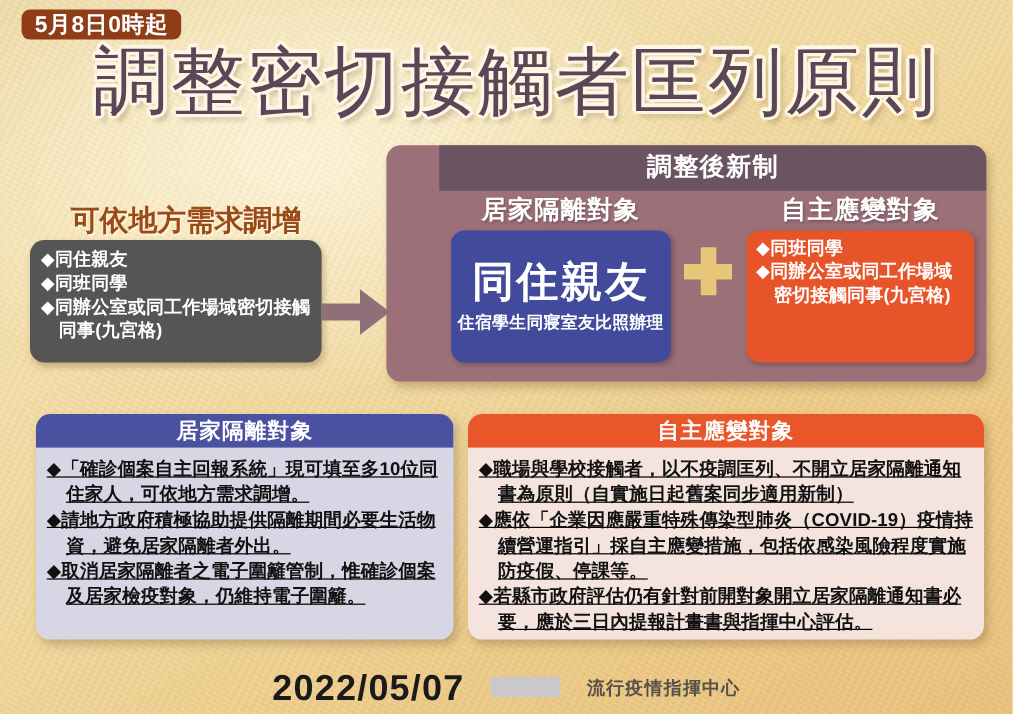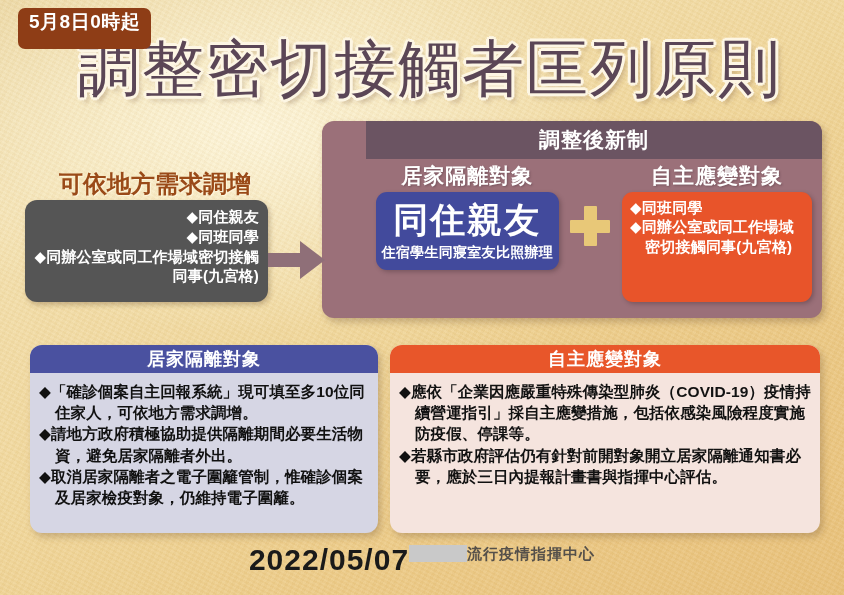--- a/index.html
+++ b/index.html
@@ -35,21 +35,21 @@
 
   
   .date-badge {
     position: absolute;
     left: 18px; top: 8px;
     background: #8e3d16;
     color: #ffffff;
     font-size: 19px;
     font-weight: bold;
     letter-spacing: 0.5px;
-    padding: 3px 11px 16px 11px;
+    padding: 3px 11px 0 11px;
     border-radius: 7px;
     line-height: 1.15;
     z-index: 4;
   }
 
   .main-title {
     position: absolute;
     left: 16px; right: 0; top: 36px;
     text-align: center;
     font-size: 62px;
@@ -87,21 +87,20 @@
     box-shadow: 2px 3px 5px rgba(110,80,50,0.32);
   }
   .old-box .bullet-line {
     color: #ffffff;
     font-size: 15px;
     font-weight: bold;
     line-height: 1.32;
     letter-spacing: 0.2px;
     text-indent: -15px;
     padding-left: 15px;
-    text-align: right;
   }
 
   
   .arrow {
     position: absolute;
     left: 268px; top: 240px;
     width: 58px; height: 40px;
     z-index: 2;
   }
 
@@ -145,21 +144,21 @@
     font-weight: bold;
     letter-spacing: 1px;
     line-height: 1.25;
     margin-bottom: 3px;
     text-shadow: 1px 1px 2px rgba(70,45,55,0.4);
   }
 
   .blue-card {
     background: #424a9c;
     border-radius: 11px;
-    height: 78px;
+    height: 110px;
     display: flex;
     flex-direction: column;
     align-items: center;
     justify-content: center;
     box-shadow: 2px 2px 4px rgba(60,40,50,0.35);
   }
   .blue-card .big {
     color: #ffffff;
     font-size: 35px;
     font-weight: bold;
@@ -214,20 +213,21 @@
     height: 28px;
     line-height: 28px;
     text-align: center;
     color: #ffffff;
     font-size: 18px;
     font-weight: bold;
     letter-spacing: 1px;
   }
   .bot-panel .bp-body {
     padding: 8px 9px 9px 9px;
+    text-decoration: underline;
   }
   .bot-panel .bullet-line {
     font-size: 15.5px;
     font-weight: bold;
     line-height: 1.37;
     color: #111111;
     text-indent: -16px;
     padding-left: 16px;
     letter-spacing: 0.1px;
   }
@@ -242,25 +242,25 @@
   #panel-selfresp {
     left: 390px; top: 345px;
     width: 430px; height: 188px;
     background: #f5e4de;
   }
   #panel-selfresp .bp-head { background: #e8562a; }
 
   
   .footer {
     position: absolute;
-    left: 0; right: 0; bottom: 20px;
+    left: 0; right: 0; bottom: 6px;
     display: flex;
-    align-items: flex-start;
+    align-items: center;
     justify-content: center;
-    gap: 0;
+    gap: 22px;
   }
   .footer .date {
     font-size: 30px;
     font-weight: bold;
     color: #1a1a1a;
     letter-spacing: 1px;
     line-height: 1;
   }
   .footer .redaction {
     width: 58px; height: 17px;
@@ -325,20 +325,21 @@
     <div class="bp-body">
       <div class="bullet-line">◆「確診個案自主回報系統」現可填至多10位同住家人，可依地方需求調增。</div>
       <div class="bullet-line">◆請地方政府積極協助提供隔離期間必要生活物資，避免居家隔離者外出。</div>
       <div class="bullet-line">◆取消居家隔離者之電子圍籬管制，惟確診個案及居家檢疫對象，仍維持電子圍籬。</div>
     </div>
   </div>
 
   <div class="bot-panel" id="panel-selfresp">
     <div class="bp-head">自主應變對象</div>
     <div class="bp-body">
+      <div class="bullet-line">◆職場與學校接觸者，以不疫調匡列、不開立居家隔離通知書為原則（自實施日起舊案同步適用新制）</div>
       <div class="bullet-line">◆應依「企業因應嚴重特殊傳染型肺炎（COVID-19）疫情持續營運指引」採自主應變措施，包括依感染風險程度實施防疫假、停課等。</div>
       <div class="bullet-line">◆若縣市政府評估仍有針對前開對象開立居家隔離通知書必要，應於三日內提報計畫書與指揮中心評估。</div>
     </div>
   </div>
 
   <div class="footer">
     <div class="date">2022/05/07</div>
     <div class="redaction"></div>
     <div class="org">流行疫情指揮中心</div>
   </div>

